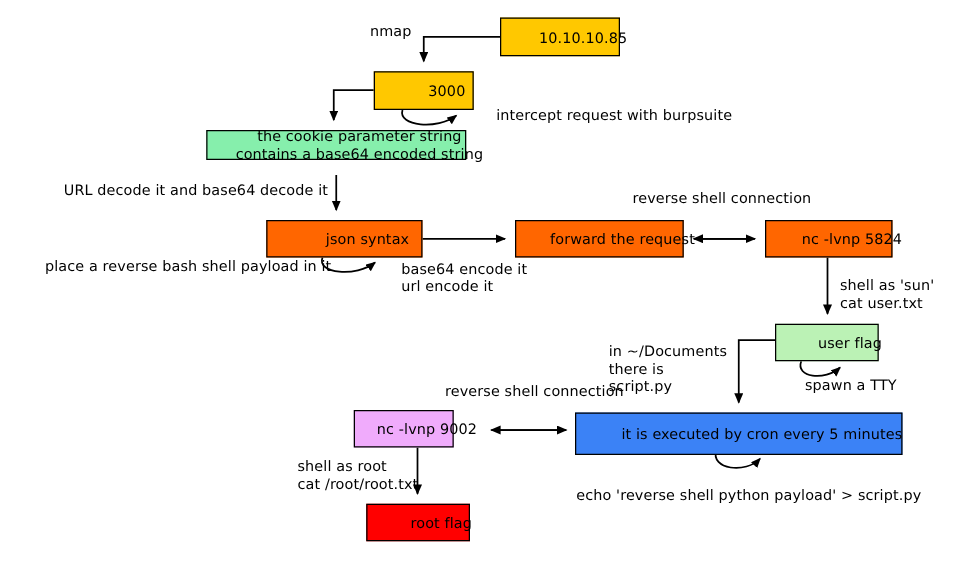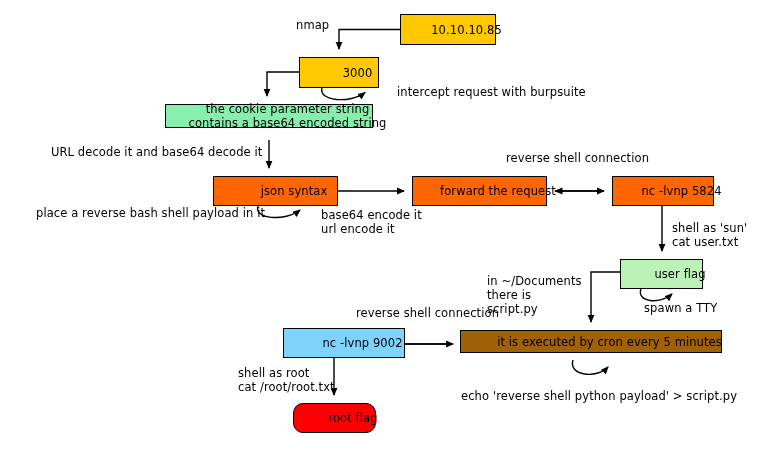--- a/index.html
+++ b/index.html
@@ -131,25 +131,25 @@
 contains a base64 encoded string</div>
 
   <div class="node" style="left:213px;top:176px;width:125px;height:30px;background:#FF6600;">json syntax</div>
 
   <div class="node" style="left:412px;top:176px;width:135px;height:30px;background:#FF6600;">forward the request</div>
 
   <div class="node" style="left:612px;top:176px;width:102px;height:30px;background:#FF6600;">nc -lvnp 5824</div>
 
   <div class="node" style="left:620px;top:259px;width:83px;height:30px;background:#BBF2B5;">user flag</div>
 
-  <div class="node" style="left:460px;top:330px;width:262px;height:23px;background:#a16207;">it is executed by cron every 5 minutes</div>
+  <div class="node" style="left:460px;top:330px;width:262px;height:34px;background:#3b82f6;">it is executed by cron every 5 minutes</div>
 
-  <div class="node" style="left:283px;top:328px;width:122px;height:30px;background:#7dd3fc;">nc -lvnp 9002</div>
+  <div class="node" style="left:283px;top:328px;width:80px;height:30px;background:#f0abfc;">nc -lvnp 9002</div>
 
-  <div class="node" style="left:293px;top:403px;width:83px;height:30px;background:#FF0000;border-radius:10px;">root flag</div>
+  <div class="node" style="left:293px;top:403px;width:83px;height:30px;background:#FF0000;">root flag</div>
 
   <div class="label left" style="left:296px;top:18px;">nmap</div>
 
   <div class="label left" style="left:371px;top:85px;margin-left:26px;">intercept request with burpsuite</div>
 
   <div class="label left" style="left:51px;top:145px;">URL decode it and base64 decode it</div>
 
   <div class="label left" style="left:20px;top:206px;margin-left:16px;">place a reverse bash shell payload in it</div>
 
   <div class="label left" style="left:321px;top:208px;">base64 encode it

